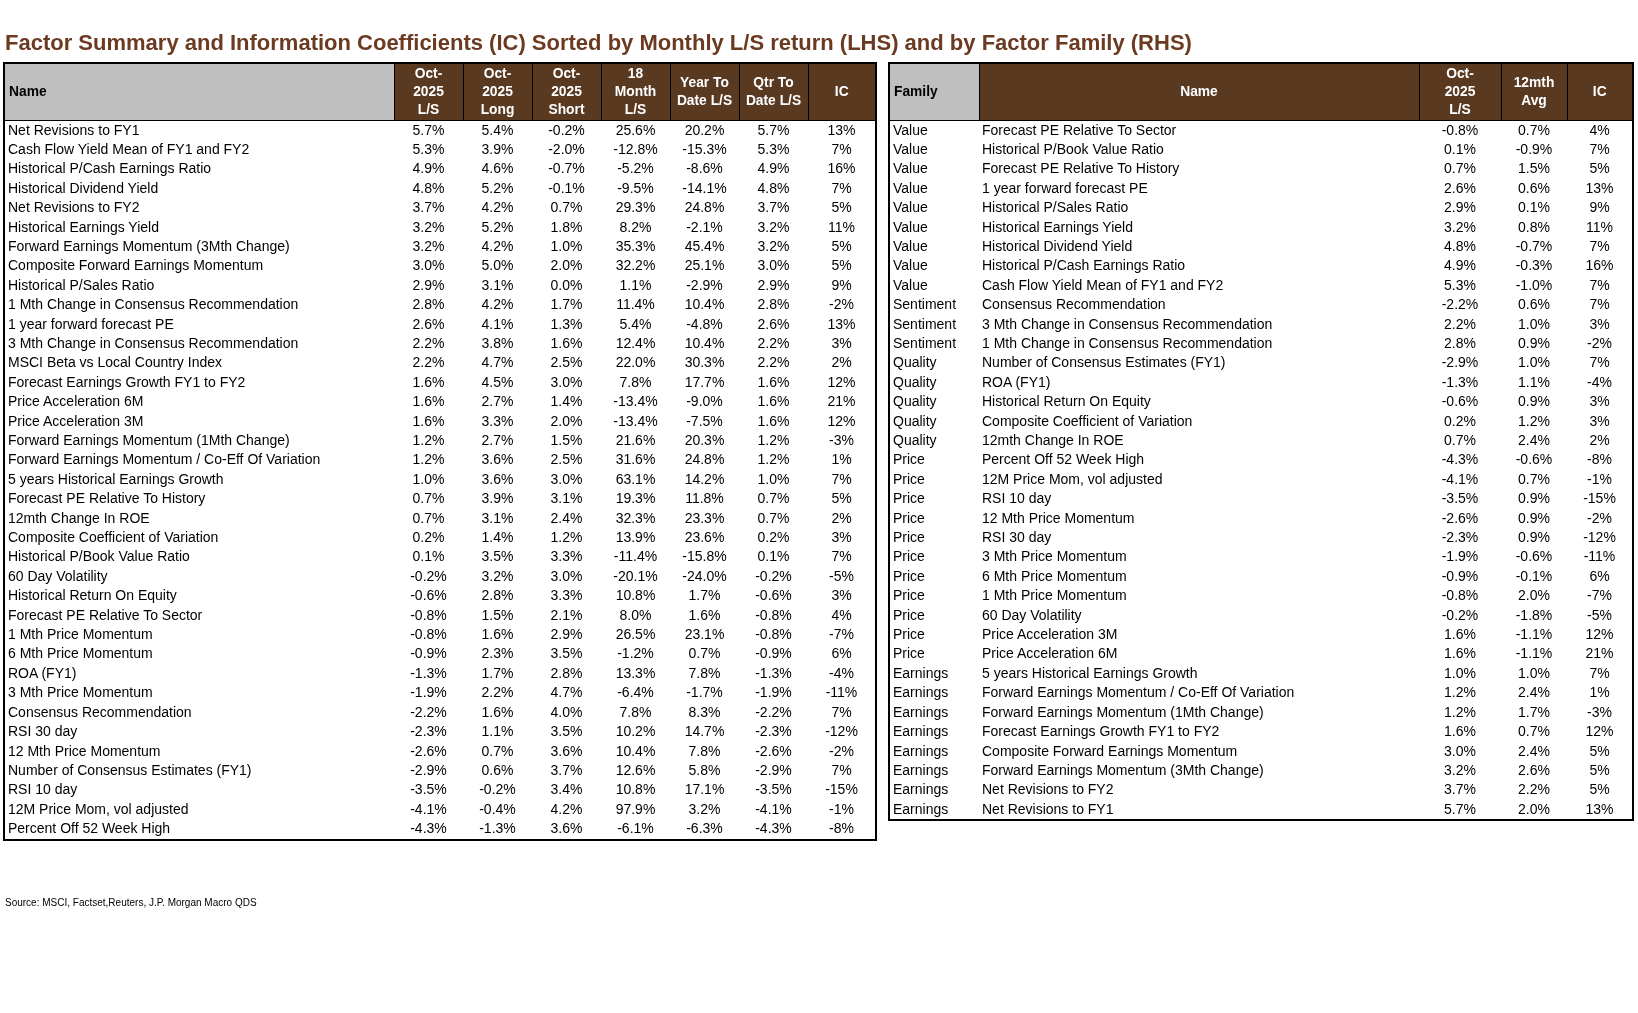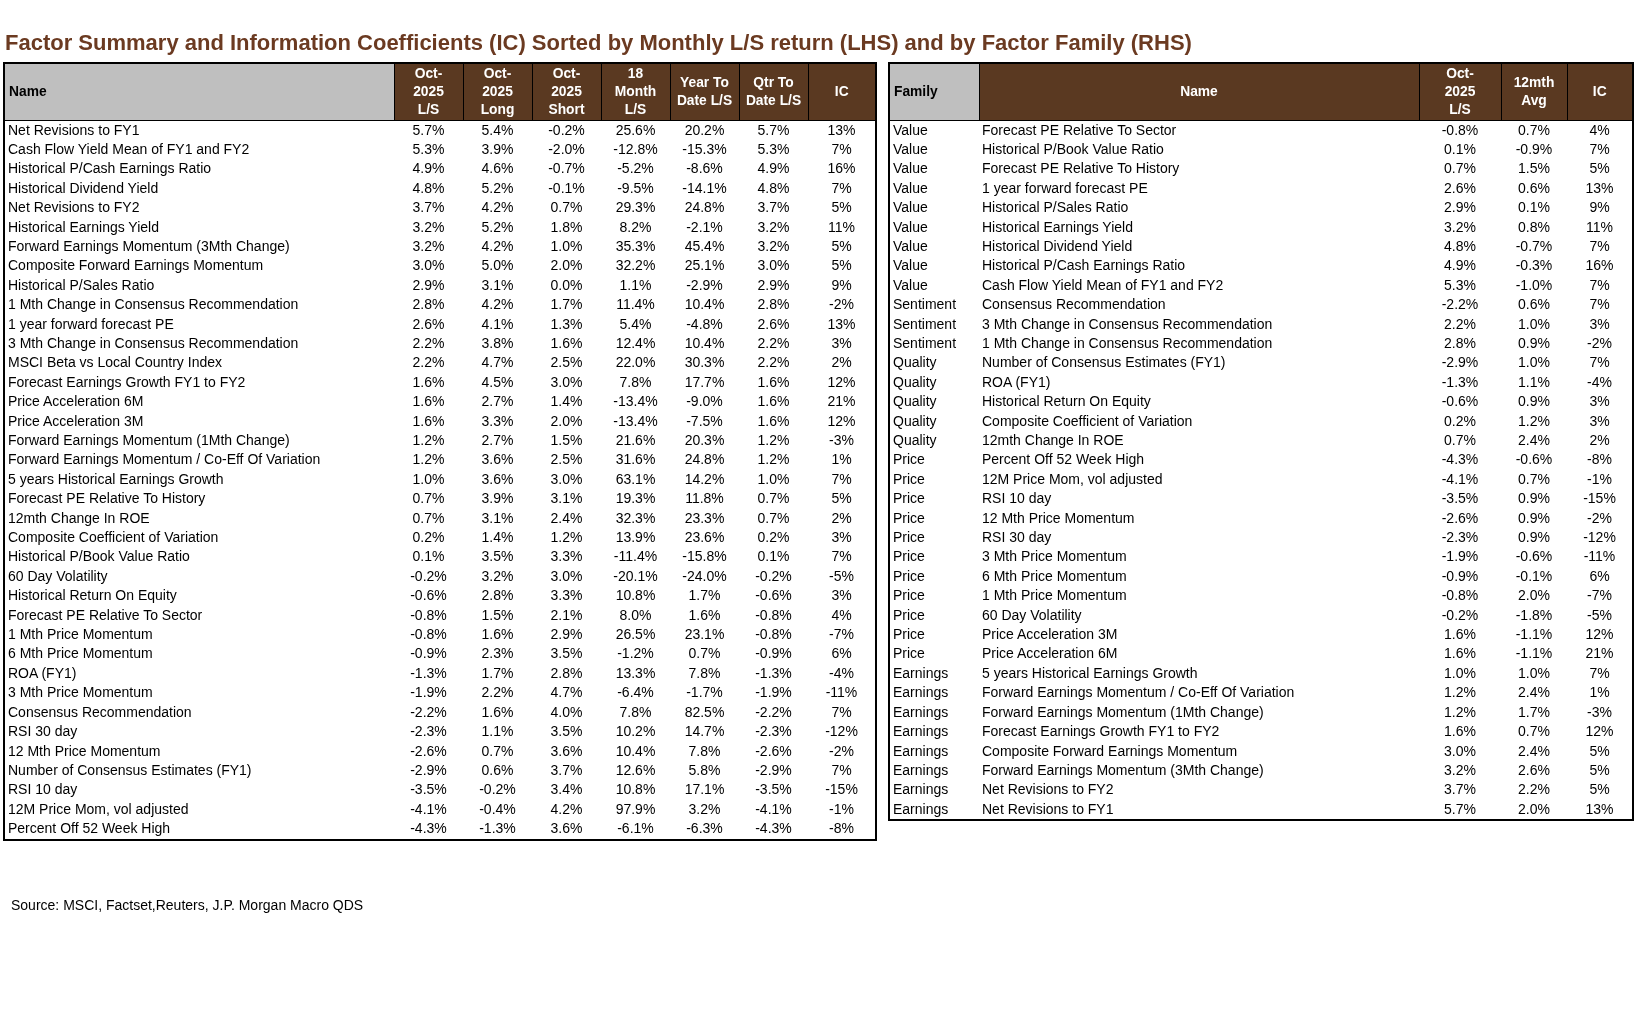--- a/index.html
+++ b/index.html
@@ -42,22 +42,22 @@
   }
   .ftable tbody td {
     font-size:14px;
     height:19.4px; line-height:19.4px;
     padding:0 3px;
     white-space:nowrap; overflow:hidden;
   }
   .ftable tbody td.l { text-align:left; }
   .ftable tbody td.c { text-align:center; }
   .source {
-    position:absolute; left:11px; top:897px;
-    font-size:14px; color:#000;
+    position:absolute; left:5px; top:897px;
+    font-size:10px; color:#000;
   }
 </style>
 </head>
 <body>
 
 <div class="title">Factor Summary and Information Coefficients (IC) Sorted by Monthly L/S return (LHS) and by Factor Family (RHS)</div>
 
 <div class="tables">
 
   <table class="ftable left-t">
@@ -393,21 +393,21 @@
           <td class="c">-1.7%</td>
           <td class="c">-1.9%</td>
           <td class="c">-11%</td>
         </tr>
         <tr>
           <td class="l">Consensus Recommendation</td>
           <td class="c">-2.2%</td>
           <td class="c">1.6%</td>
           <td class="c">4.0%</td>
           <td class="c">7.8%</td>
-          <td class="c">82.5%</td>
+          <td class="c">8.3%</td>
           <td class="c">-2.2%</td>
           <td class="c">7%</td>
         </tr>
         <tr>
           <td class="l">RSI 30 day</td>
           <td class="c">-2.3%</td>
           <td class="c">1.1%</td>
           <td class="c">3.5%</td>
           <td class="c">10.2%</td>
           <td class="c">14.7%</td>

